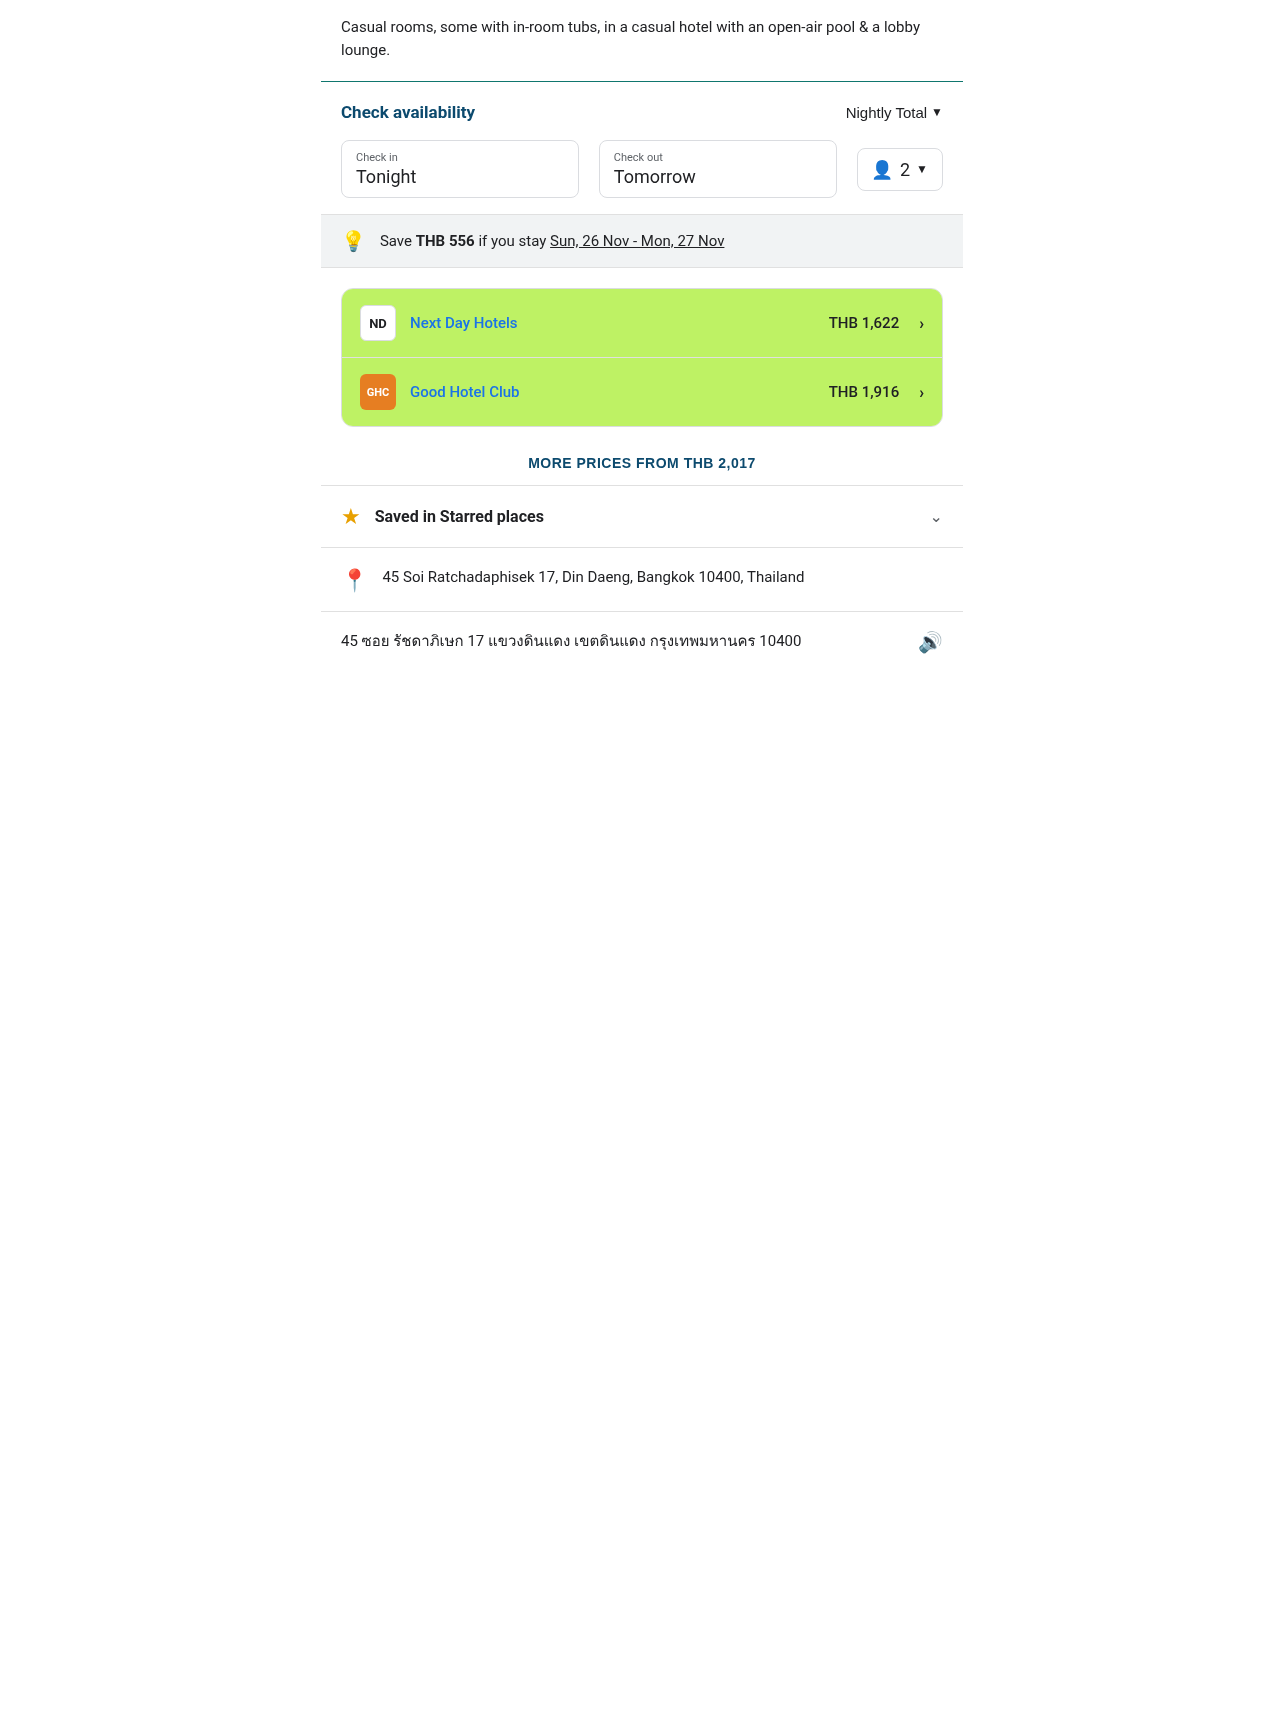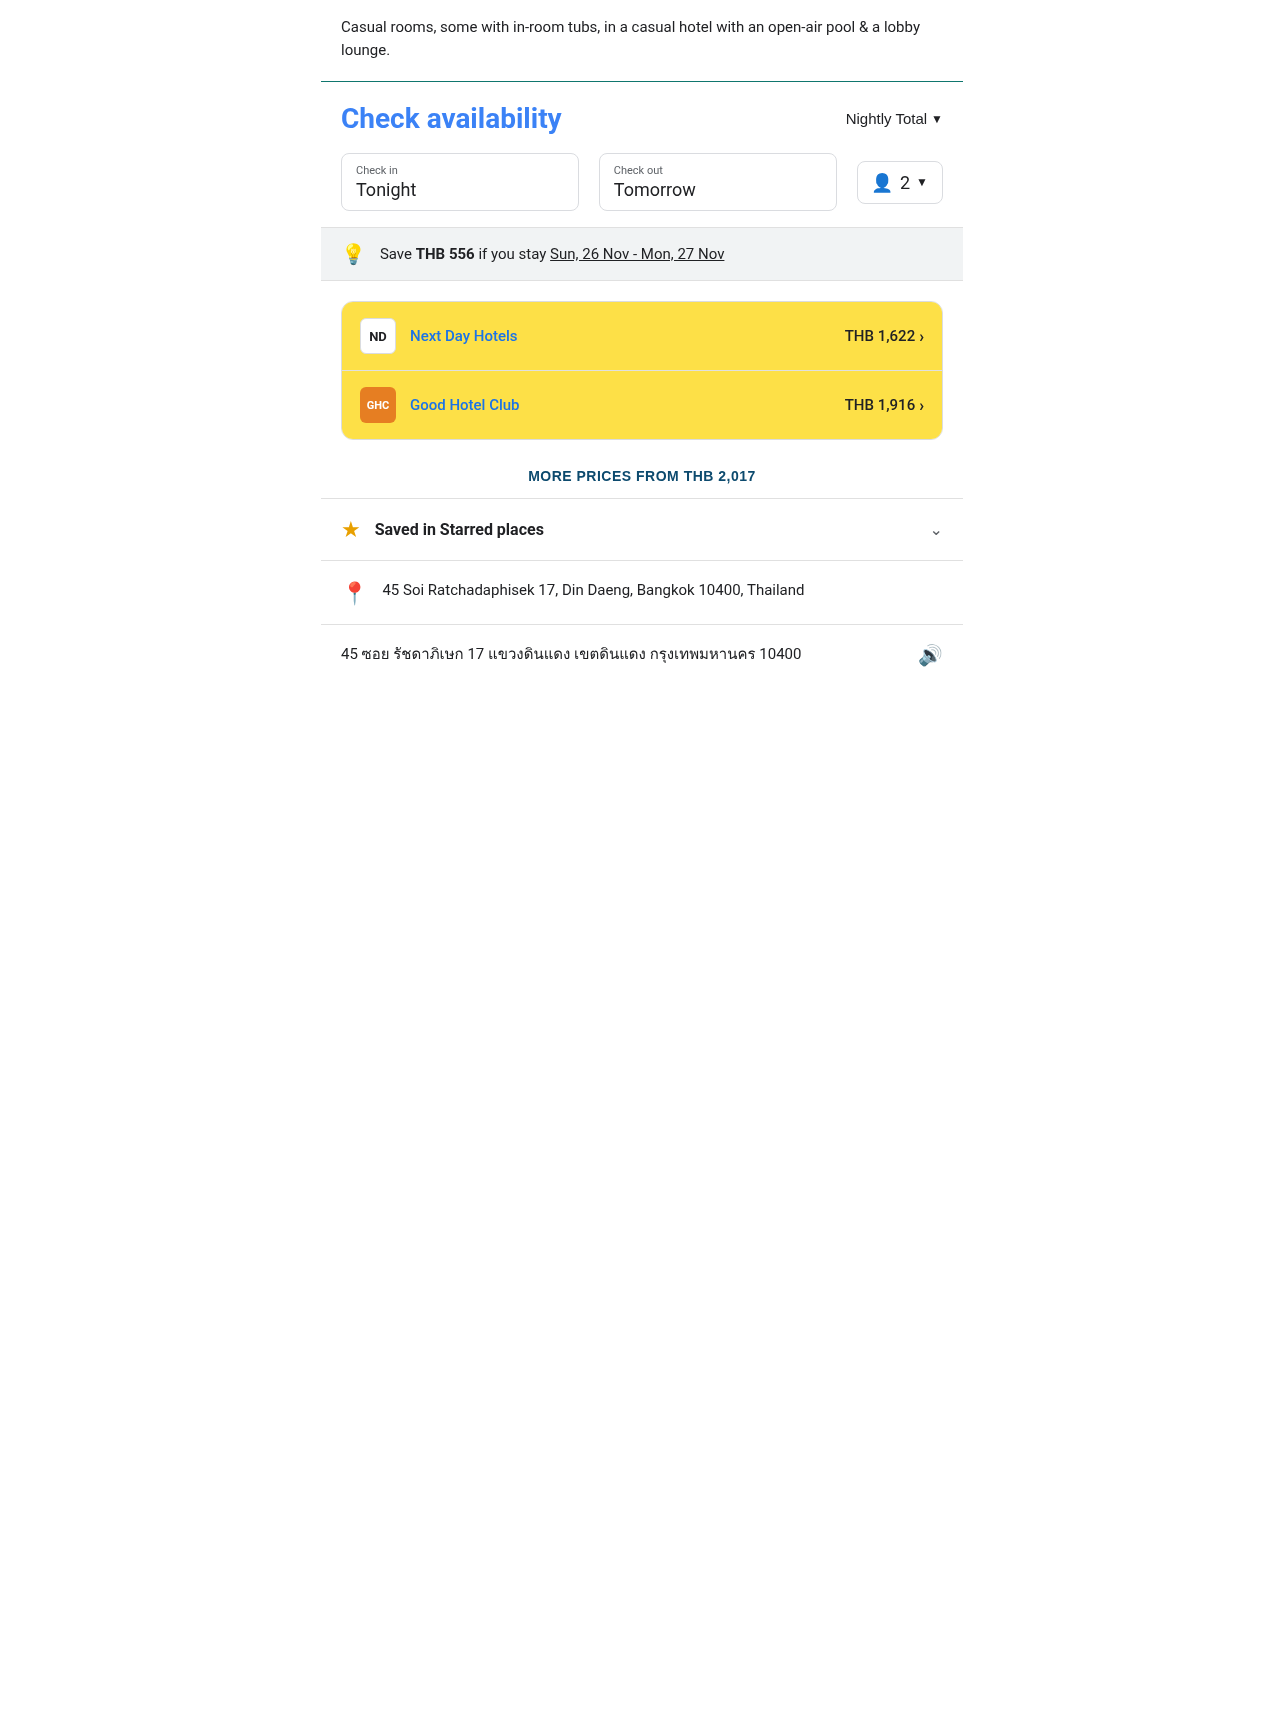--- a/index.html
+++ b/index.html
@@ -25,23 +25,23 @@
       padding: 20px 20px 16px;
       border-bottom: 1px solid #e0e0e0;
     }
     .check-availability-header {
       display: flex;
       justify-content: space-between;
       align-items: center;
       margin-bottom: 18px;
     }
     .check-availability-title {
-      font-size: 28px;
-      font-weight: 700;
-      color: #3b82f6;
+      font-size: 17px;
+      font-weight: 700;
+      color: #0c4a6e;
     }
     .nightly-total-btn {
       display: flex;
       align-items: center;
       gap: 4px;
       font-size: 15px;
       color: #202124;
       cursor: pointer;
       background: none;
       border: none;
@@ -137,21 +137,21 @@
       border: 1.5px solid #dadce0;
       border-radius: 12px;
       overflow: hidden;
       margin-bottom: 14px;
     }
     .option-row {
       display: flex;
       align-items: center;
       padding: 16px 18px;
       cursor: pointer;
-      background: #fde047;
+      background: #bef264;
     }
     .option-row:not(:last-child) {
       border-bottom: 1px solid #e0e0e0;
     }
     .option-logo {
       width: 36px;
       height: 36px;
       border-radius: 6px;
       display: flex;
       align-items: center;
@@ -175,21 +175,21 @@
     .option-name {
       flex: 1;
       font-size: 15px;
       color: #1a73e8;
       font-weight: 500;
     }
     .option-price {
       font-size: 15px;
       color: #202124;
       font-weight: 500;
-      margin-right: 4px;
+      margin-right: 20px;
     }
     .option-chevron {
       font-size: 16px;
       color: #202124;
       font-weight: 700;
     }
 
     .more-prices-btn {
       display: block;
       text-align: center;

